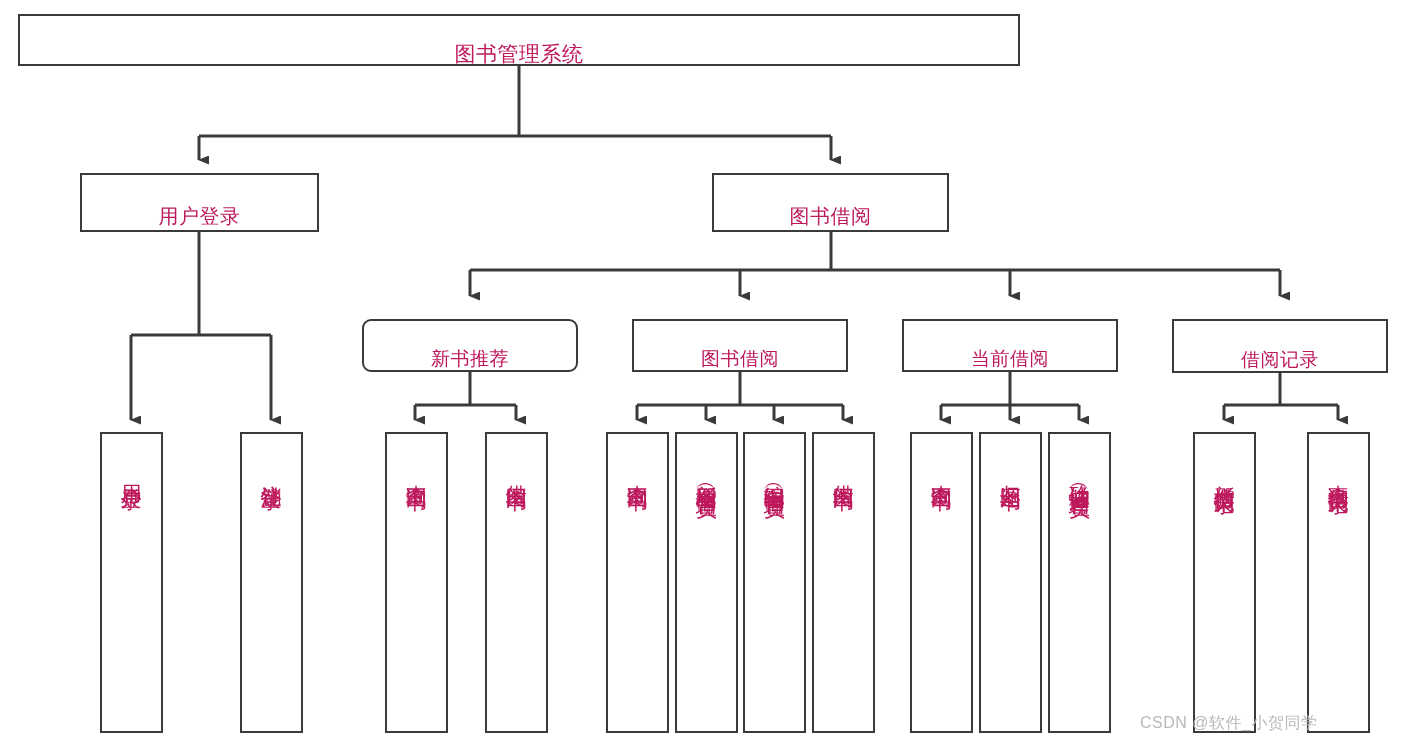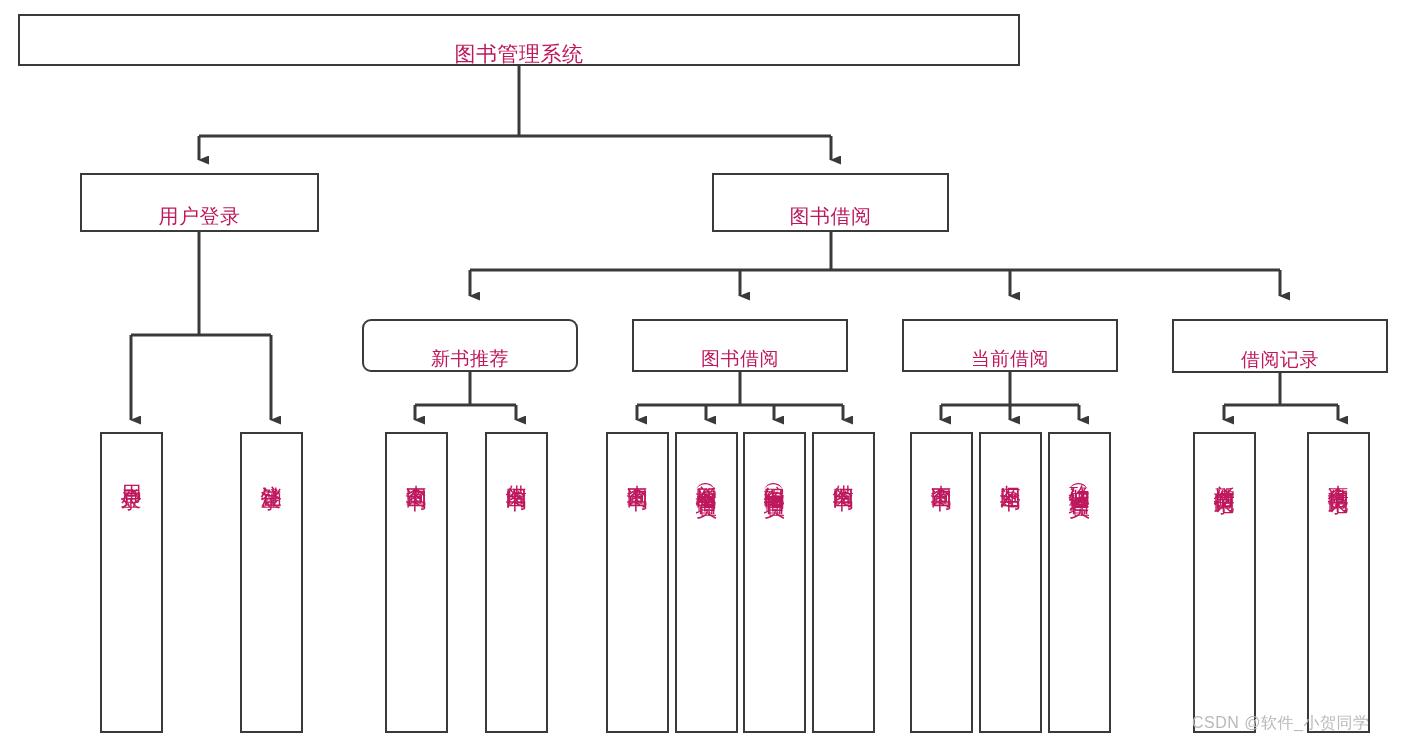--- a/index.html
+++ b/index.html
@@ -192,15 +192,15 @@
     <span class="node-label">确认归还（管理员）</span>
   </div>
 
   <div class="node-box node-leaf" style="left:1193px; top:432px; width:63px; height:301px;">
     <span class="node-label">新增借阅记录</span>
   </div>
   <div class="node-box node-leaf" style="left:1307px; top:432px; width:63px; height:301px;">
     <span class="node-label">查询借阅记录</span>
   </div>
 
-  <div class="watermark" style="left:1192px; top:713px;">CSDN @软件_小贺同学</div>
+  <div class="watermark" style="left:1140px; top:713px;">CSDN @软件_小贺同学</div>
 
 </div>
 
 </body></html>

